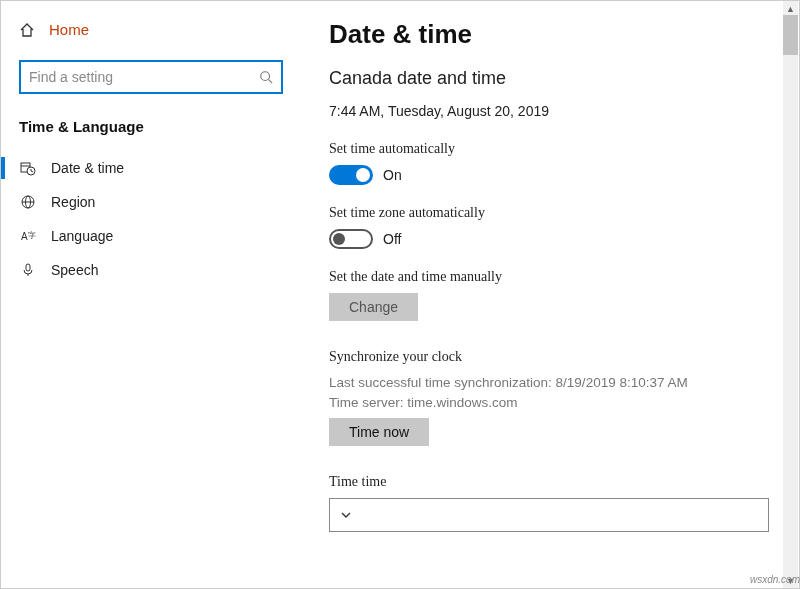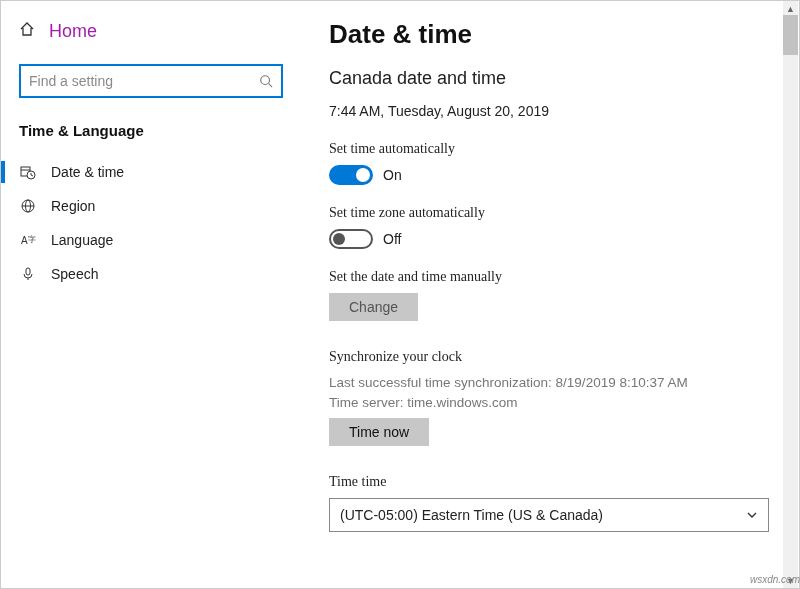--- a/index.html
+++ b/index.html
@@ -6,21 +6,21 @@
     body { background: #fff; width: 800px; height: 589px; overflow: hidden; position: relative; }
     .window { display: flex; flex-direction: column; width: 100%; height: 100%; border: 1px solid #ccc; }
     .titlebar { display: flex; align-items: center; height: 32px; padding: 0 4px; }
     .titlebar-left { display: flex; align-items: center; gap: 14px; padding-left: 12px; }
     .titlebar-title { font-size: 12px; color: #222; }
     .titlebar-right { margin-left: auto; display: flex; }
     .caption-btn { width: 46px; height: 32px; display: flex; align-items: center; justify-content: center; color: #333; }
     .caption-btn svg { width: 10px; height: 10px; }
     .content { display: flex; flex: 1; overflow: hidden; }
     .sidebar { width: 300px; padding: 10px 0 0 0; display: flex; flex-direction: column; border-right: none; }
-    .home-row { display: flex; gap: 14px; padding: 10px 18px; font-size: 18px; color: #a21caf; }
+    .home-row { display: flex; align-items: center; gap: 14px; padding: 10px 18px; font-size: 15px; color: #c2410c; }
     .search-box { display: flex; align-items: center; margin: 12px 18px 18px 18px; border: 2px solid #0078d7; height: 34px; padding: 0 8px; }
     .search-box input { border: none; outline: none; flex: 1; font-size: 14px; color: #666; background: transparent; }
     .search-box input::placeholder { color: #8a8a8a; }
     .search-icon-wrap { color: #6b6b6b; }
     .category { font-size: 15px; font-weight: 600; padding: 6px 18px 16px 18px; color: #111; }
     .nav-item { display: flex; align-items: center; gap: 14px; padding: 9px 18px 9px 18px; font-size: 14px; color: #222; position: relative; }
     .nav-item.active::before { content: ""; position: absolute; left: 0; top: 6px; bottom: 6px; width: 4px; background: #0078d7; }
     .nav-item .icon { width: 18px; display: flex; justify-content: center; color: #444; }
     .main-wrap { flex: 1; position: relative; overflow: hidden; }
     .main { position: absolute; inset: 0; overflow-y: auto; padding: 4px 36px 20px 28px; }
@@ -151,21 +151,20 @@
 
         <div class="setting-label">Synchronize your clock</div>
         <div class="sync-info">
           <div>Last successful time synchronization: 8/19/2019 8:10:37 AM</div>
           <div>Time server: time.windows.com</div>
         </div>
         <button class="btn enabled">Time now</button>
 
         <div class="setting-label">Time time</div>
         <div class="select-box">
-          <span>(UTC-05:00) Eastern Time (US &amp; Canada)</span>
           <span>
             <svg width="12" height="12" viewBox="0 0 12 12">
                 <path d="M2 4 L6 8 L10 4" stroke="#333" fill="none" stroke-width="1.4"></path>
               </svg>
           </span>
         </div>
       </div>
 
       <div class="scrollbar">
         <div class="scroll-arrow up">▲</div>

